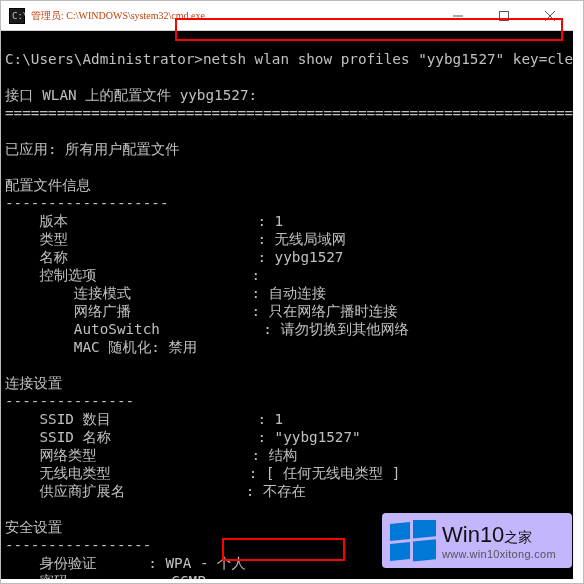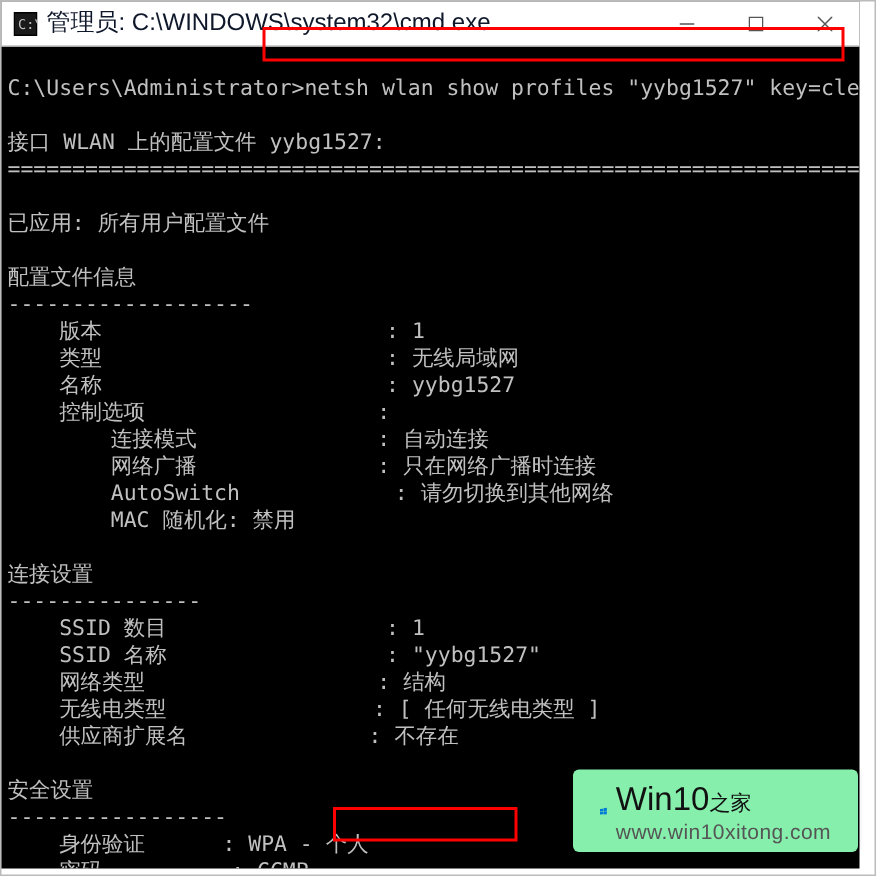--- a/index.html
+++ b/index.html
@@ -33,23 +33,23 @@
     border-bottom: 1px solid #d0d0d0;
   }
   .title-icon {
     width: 16px; height: 16px;
     margin: 0 6px 0 8px;
     display: flex; align-items: center; justify-content: center;
   }
   .title-icon svg { width: 16px; height: 16px; }
   .title-text {
     flex: 1;
-    font-size: 16px;
-    color: #0f172a;
-    font-family: Liberation Sans, sans-serif;
+    font-size: 10px;
+    color: #c2410c;
+    font-family: Liberation Serif, serif;
     white-space: nowrap;
     overflow: hidden;
   }
   .title-buttons { display: flex; height: 100%; }
   .title-btn {
     width: 46px; height: 100%;
     display: flex; align-items: center; justify-content: center;
     color: #555;
     font-size: 12px;
   }
@@ -76,38 +76,38 @@
     left: 221px; top: 537px;
     width: 123px; height: 23px;
     border: 2px solid #ff0000;
     pointer-events: none;
   }
   .watermark {
     position: absolute;
     right: 12px;
     bottom: 16px;
     width: 190px; height: 55px;
-    background: #86efac;
+    background: #c4b5fd;
     border-radius: 4px;
     display: flex;
     align-items: center;
-    padding: 0 18px;
+    padding: 0 8px;
     box-shadow: 0 0 4px rgba(0,0,0,0.15);
   }
   .wm-icon { width: 46px; height: 42px; margin-right: 6px; }
   .wm-text {
     display: flex; flex-direction: column; justify-content: center;
     font-family: "Microsoft YaHei", Arial, sans-serif;
   }
   .wm-title {
     font-size: 22px; font-weight: 500; color: #111;
     display: flex; align-items: baseline;
   }
   .wm-suffix { font-size: 14px; }
-  .wm-url { font-size: 14px; color: #555; letter-spacing: 0.3px; }
+  .wm-url { font-size: 11px; color: #555; letter-spacing: 0.3px; }
 </style>
 </head>
 <body>
 
 <div class="outer-border"></div>
 
 <div class="window">
 
   <div class="titlebar">
     <span class="title-icon">

